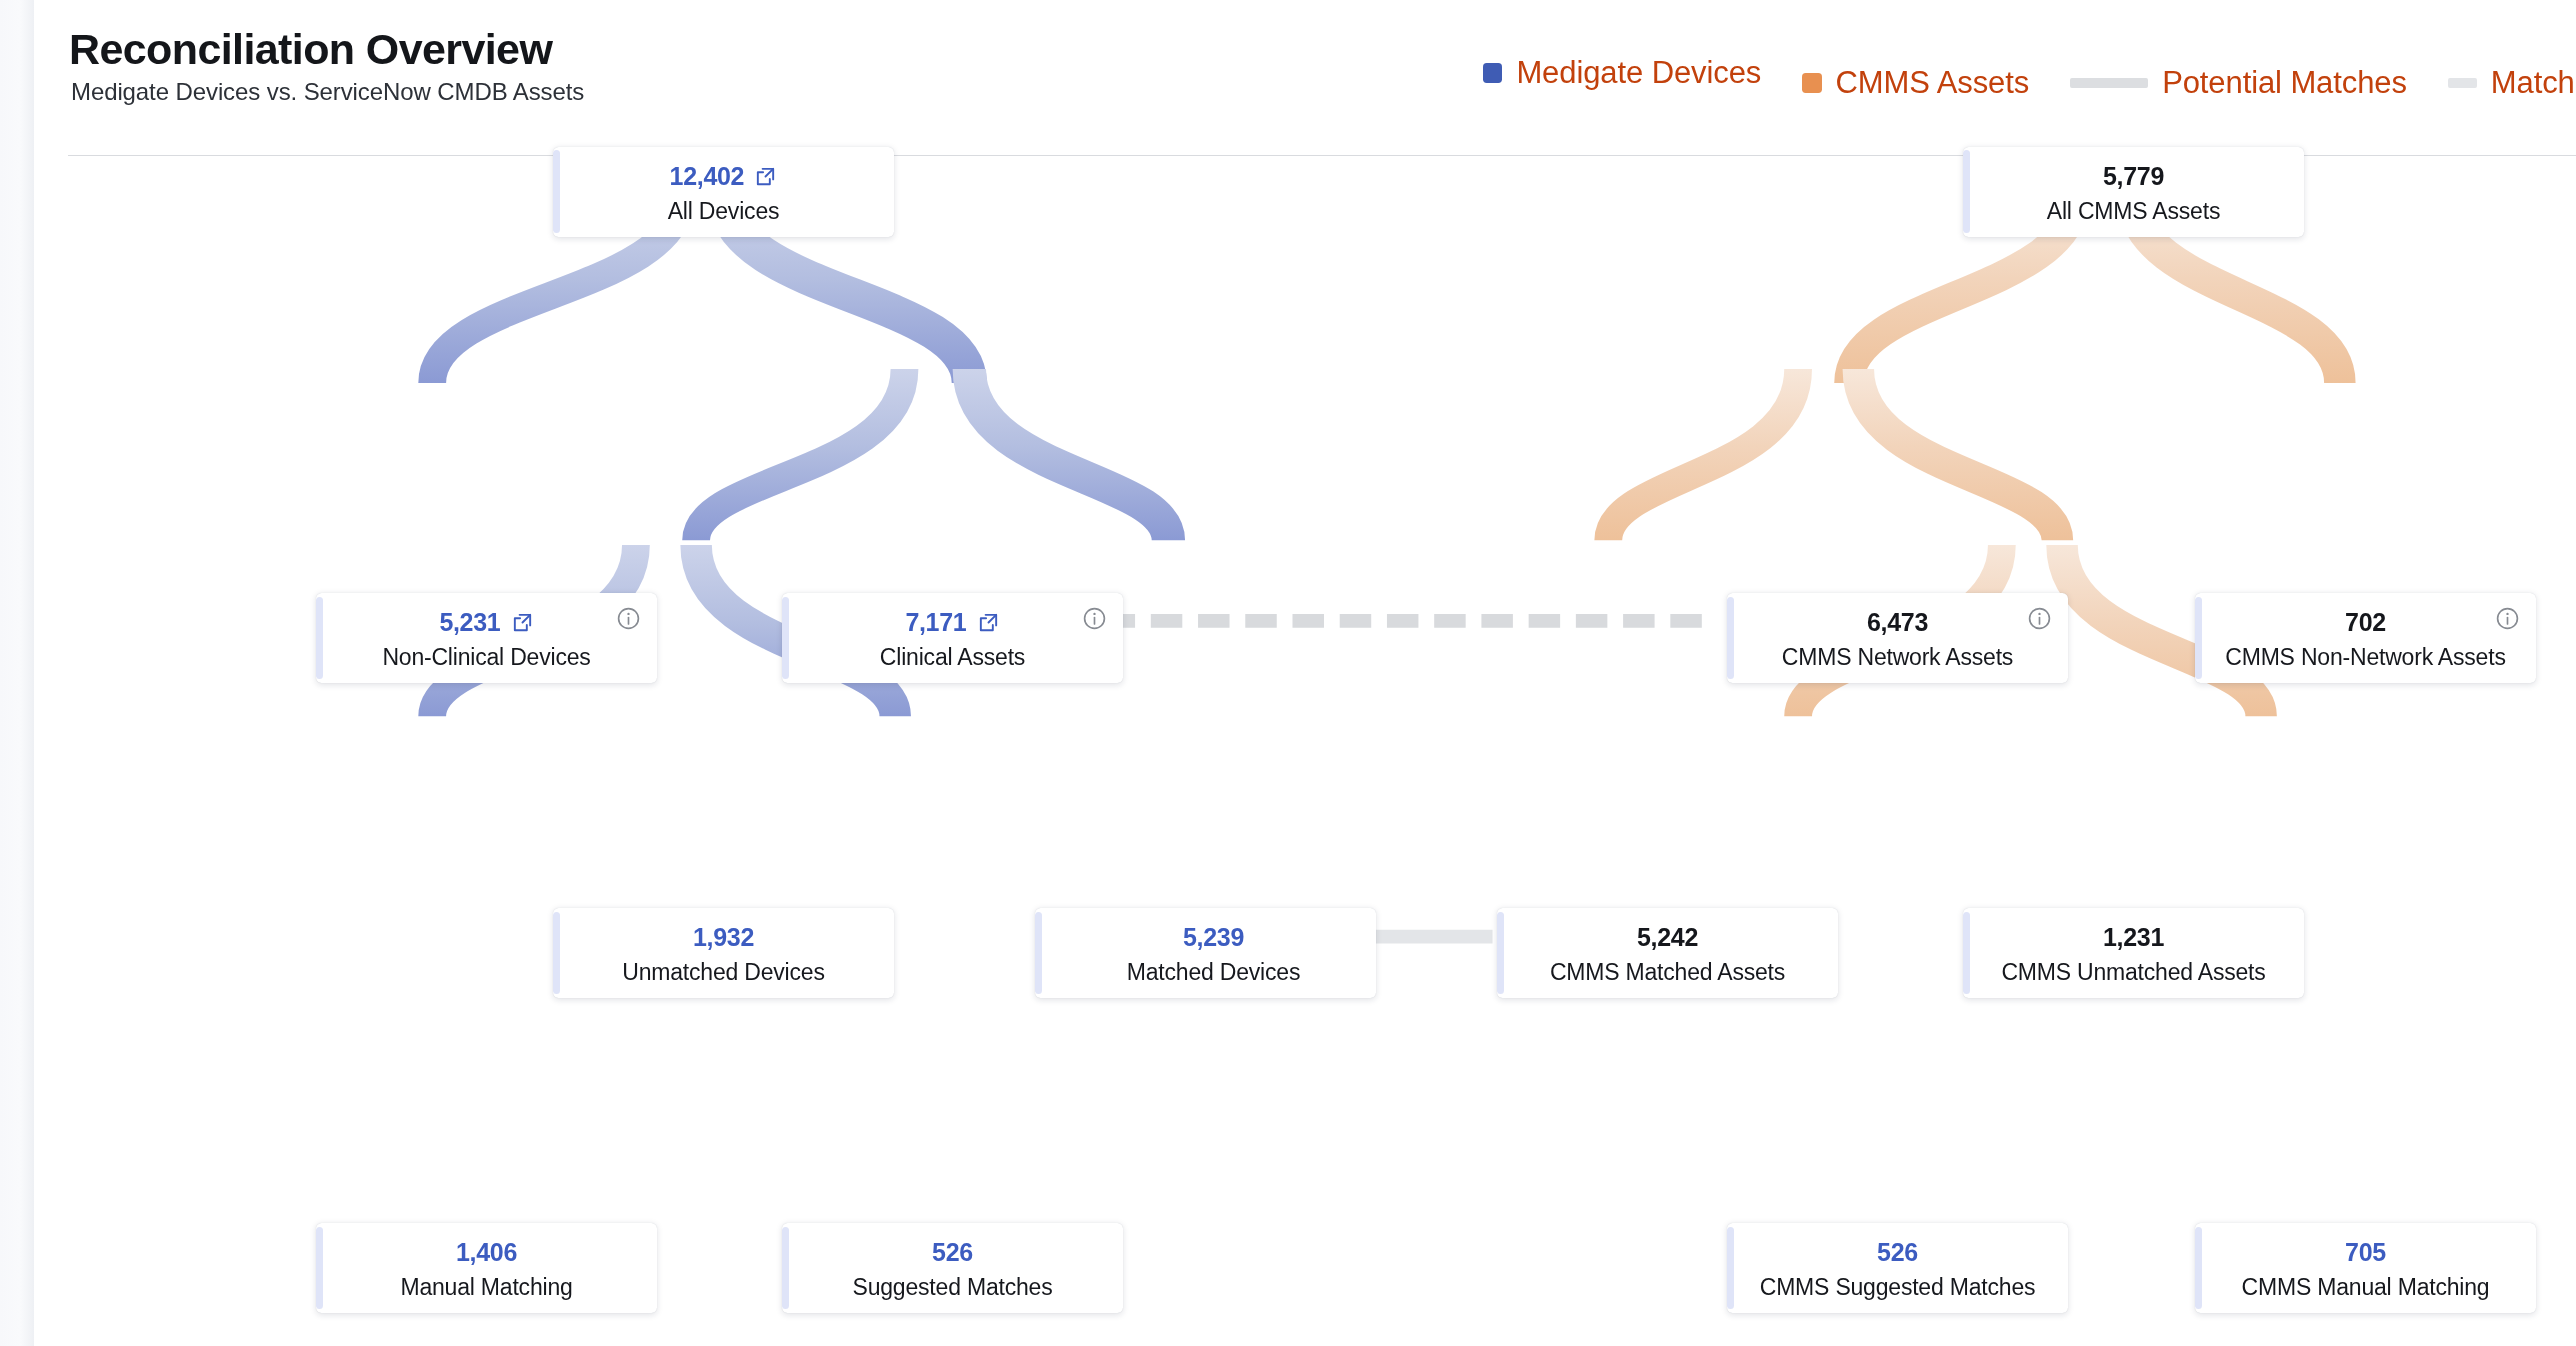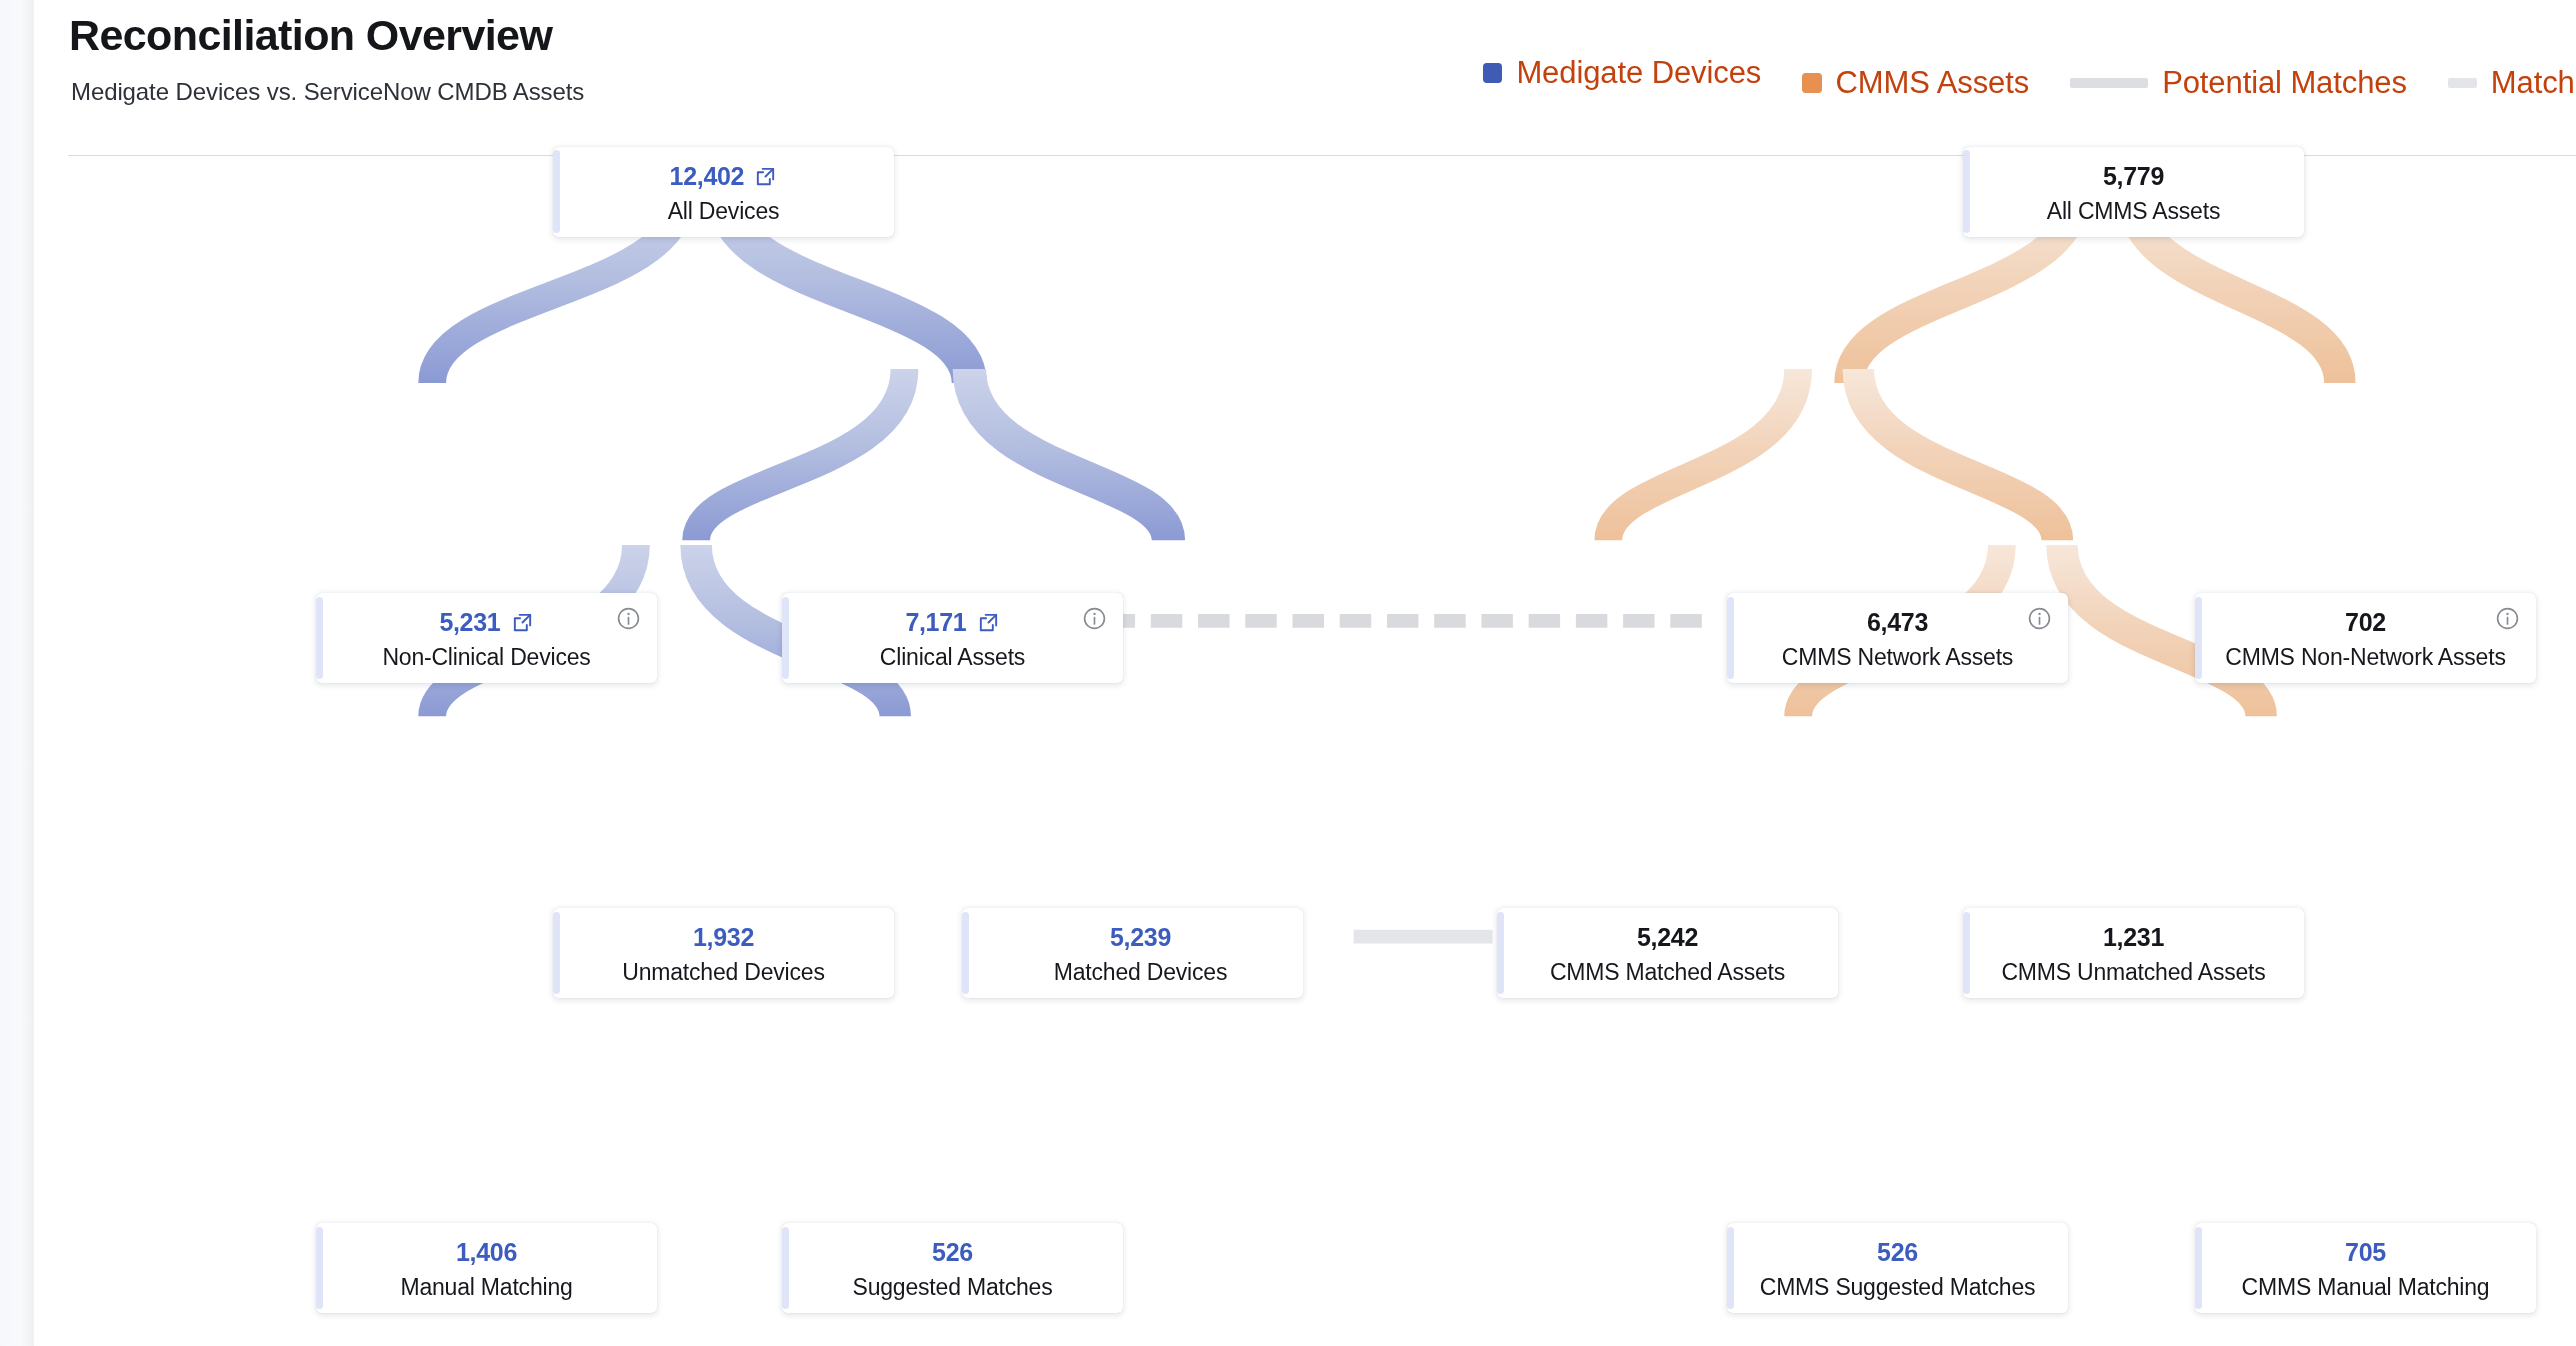--- a/index.html
+++ b/index.html
@@ -16,21 +16,21 @@
     position: absolute; left: 0; top: 0; width: 34px; height: 1346px;
     background: linear-gradient(to right,#f7f8fb 0%,#f9fafc 60%,#eef0f4 100%);
   }
 
   
   .header {
     position: absolute; left: 34px; top: 0; width: 2542px; height: 156px;
     background: #ffffff;
   }
   .header-title {
-    position: absolute; left: 35px; top: 11px;
+    position: absolute; left: 35px; top: 25px;
     font-size: 43px; font-weight: 700; color: #14161a;
     letter-spacing: -0.6px; white-space: nowrap;
   }
   .header-sub {
     position: absolute; left: 37px; top: 78px;
     font-size: 24px; font-weight: 400; color: #2d3138;
     letter-spacing: -0.1px; white-space: nowrap;
   }
   .header-rule {
     position: absolute; left: 34px; top: 155px; width: 2542px; height: 1.9px;
@@ -266,21 +266,21 @@
       </svg>
     </div>
 
     <div class="node" style="left:519px; top:752px; width:341px; height:90px;">
       <div class="node-value-row">
         <span class="node-value blue">1,932</span>
       </div>
       <div class="node-label">Unmatched Devices</div>
     </div>
 
-    <div class="node" style="left:928px; top:752px; width:341px; height:90px;padding-left:16px;">
+    <div class="node" style="left:1001px; top:752px; width:341px; height:90px;padding-left:16px;">
       <div class="node-value-row">
         <span class="node-value blue">5,239</span>
       </div>
       <div class="node-label">Matched Devices</div>
     </div>
 
     <div class="node" style="left:1463px; top:752px; width:341px; height:90px;">
       <div class="node-value-row">
         <span class="node-value dark">5,242</span>
       </div>

